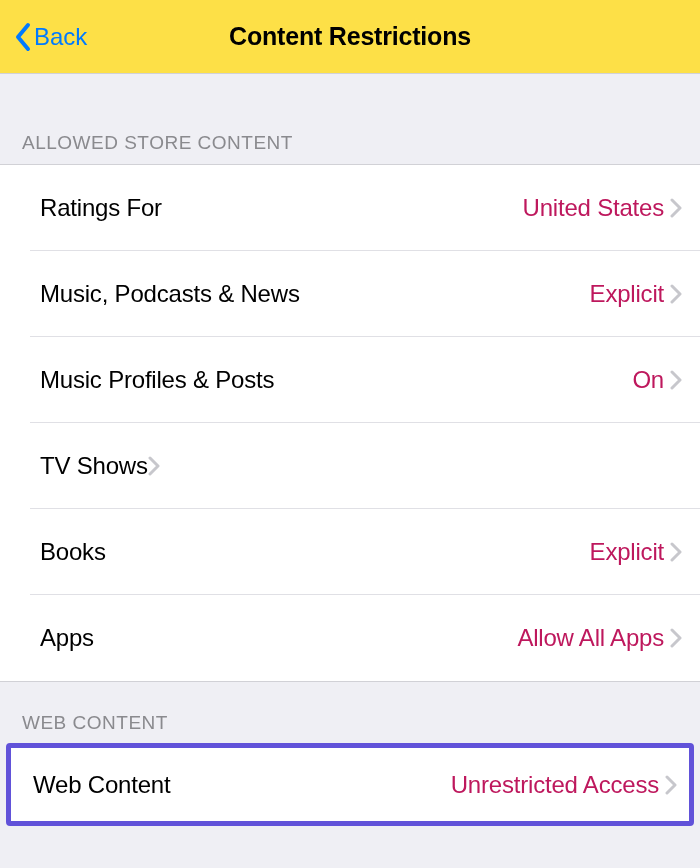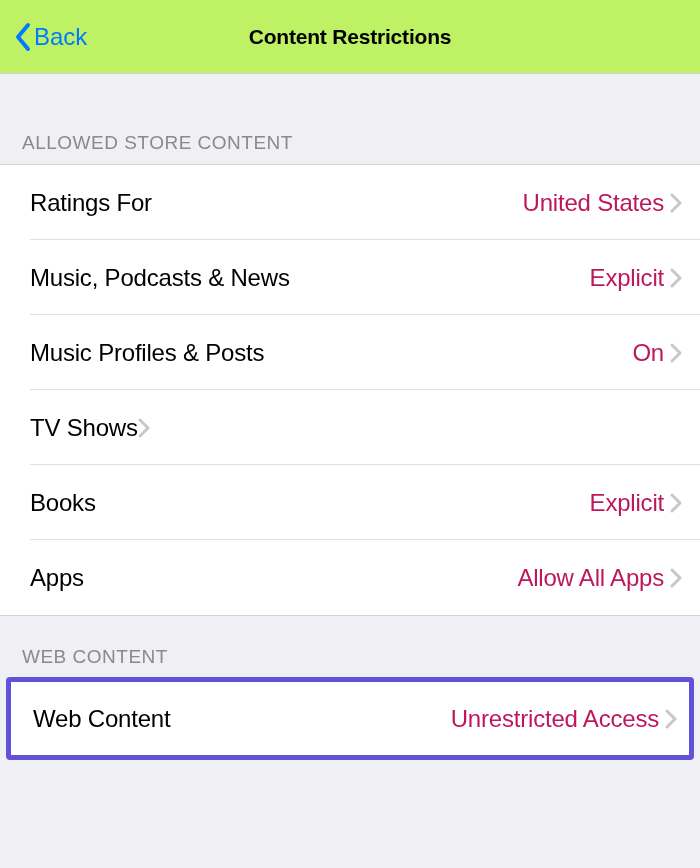--- a/index.html
+++ b/index.html
@@ -10,29 +10,29 @@
     }
     body {
       width: 700px;
       height: 868px;
       background: #efeff4;
       font-family: -apple-system, BlinkMacSystemFont, "Helvetica Neue", Helvetica, Arial, sans-serif;
       overflow: hidden;
     }
     .navbar {
       height: 74px;
-      background: #bef264;
+      background: #fde047;
       border-bottom: 1px solid #d1d1d6;
       position: relative;
       display: flex;
       align-items: center;
       justify-content: center;
     }
     .navbar-title {
-      font-size: 21px;
+      font-size: 25px;
       font-weight: 700;
       color: #000;
       letter-spacing: -0.2px;
     }
     .back-button {
       position: absolute;
       left: 14px;
       top: 50%;
       transform: translateY(-50%);
       display: flex;
@@ -61,22 +61,22 @@
       padding-top: 58px;
     }
     .list-group {
       background: #fff;
       border-top: 1px solid #d1d1d6;
       border-bottom: 1px solid #d1d1d6;
     }
     .list-row {
       display: flex;
       align-items: center;
-      height: 75px;
-      padding-left: 30px;
+      height: 86px;
+      padding-left: 40px;
       padding-right: 18px;
       position: relative;
       cursor: pointer;
     }
     .list-row:not(:last-child)::after {
       content: "";
       position: absolute;
       left: 30px;
       right: 0;
       bottom: 0;

